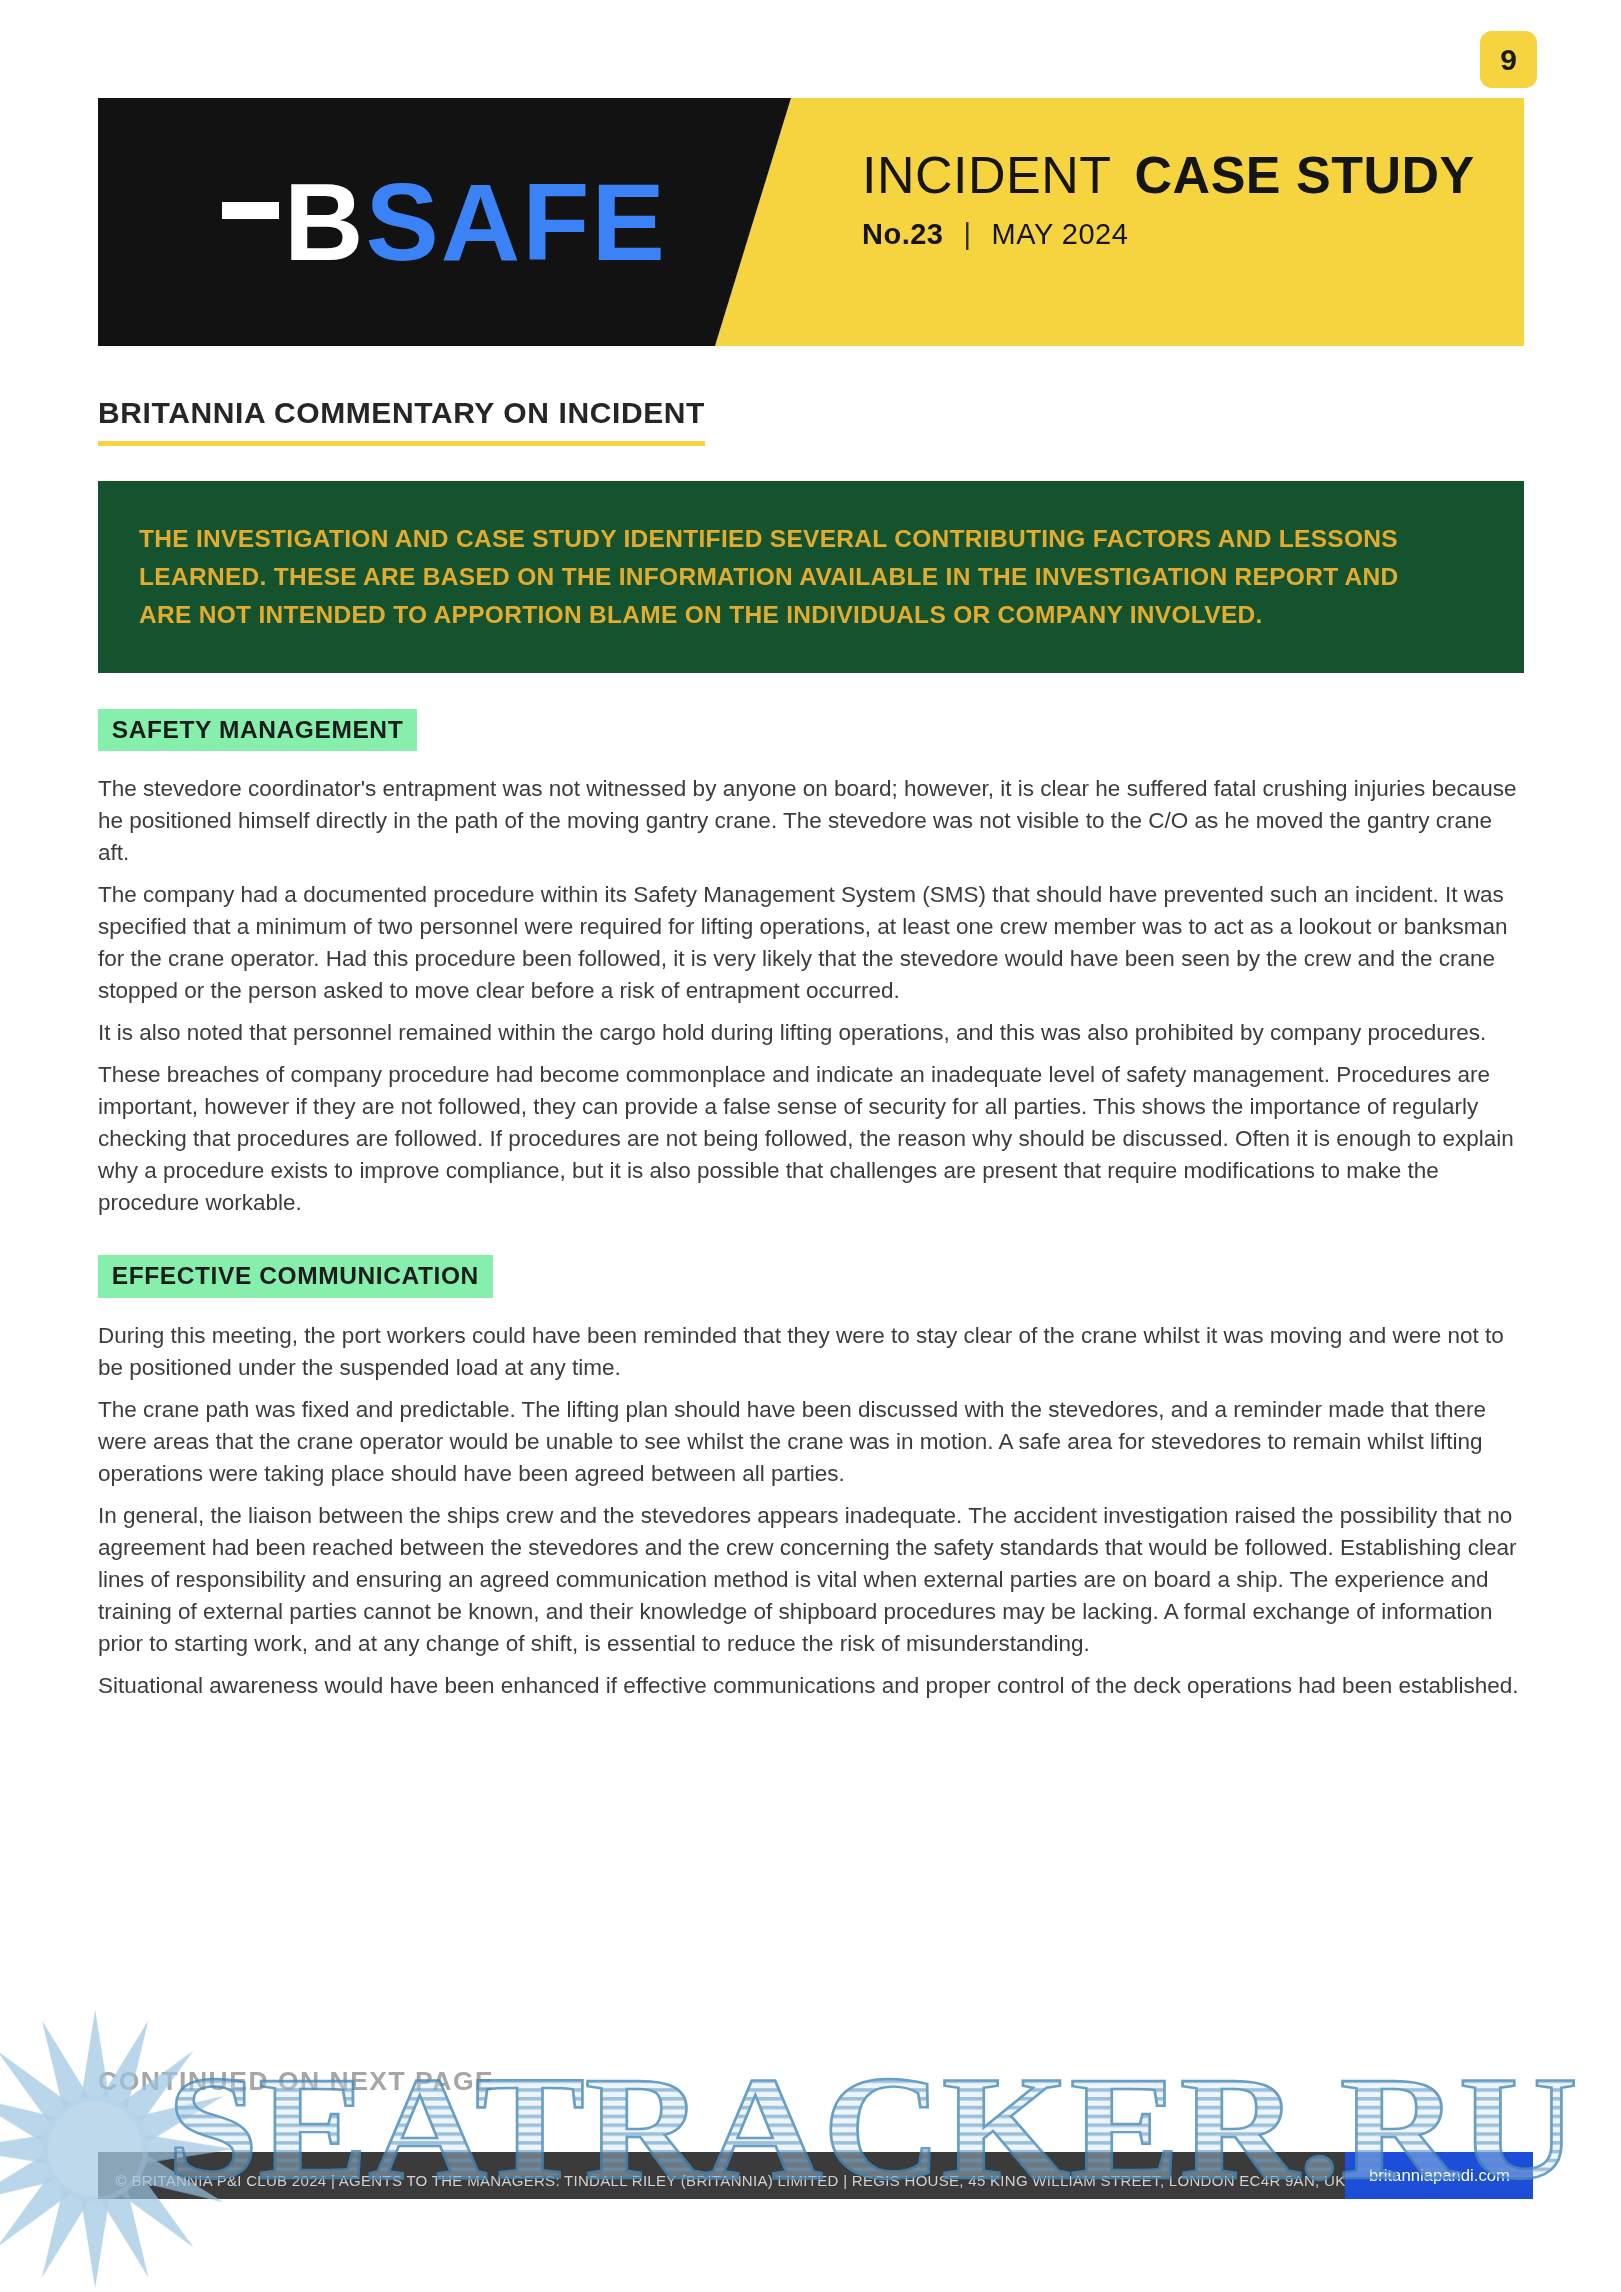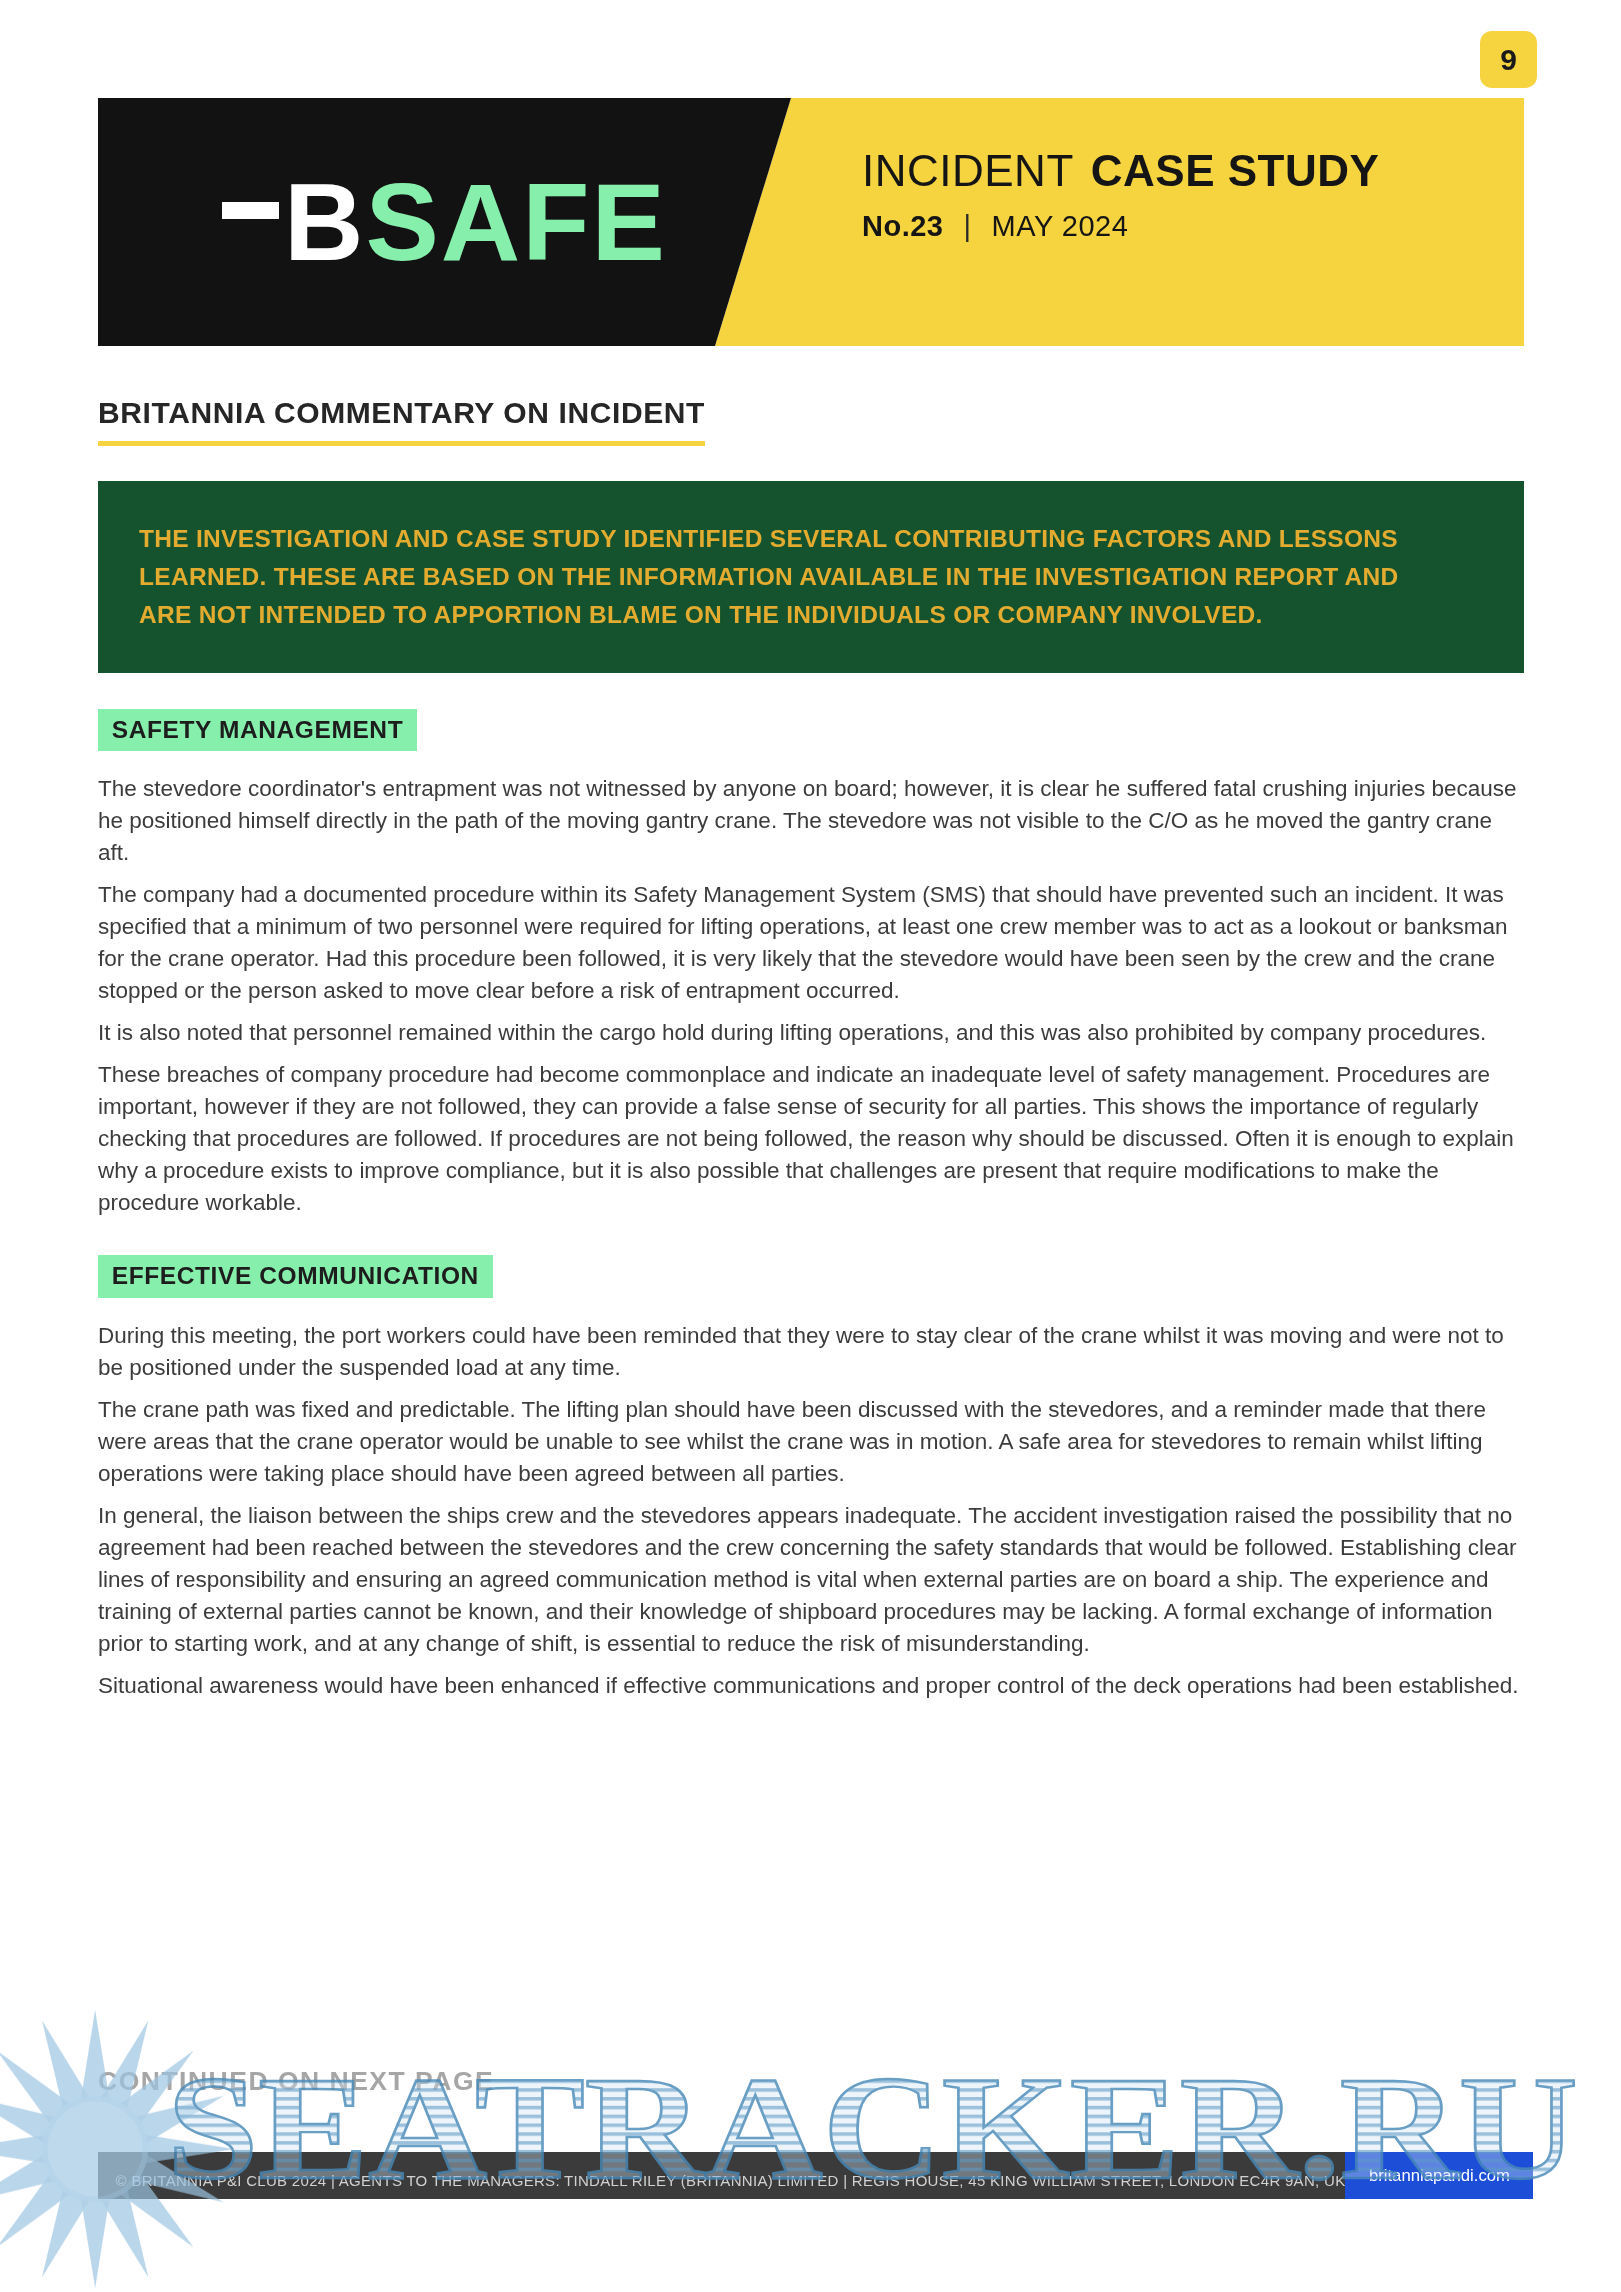--- a/index.html
+++ b/index.html
@@ -28,30 +28,30 @@
   .logo-block {
     position:absolute; left:0; top:0; bottom:0; width:693px;
     background:#121212;
     clip-path:polygon(0 0, 100% 0, calc(100% - 76px) 100%, 0 100%);
     display:flex; align-items:center; justify-content:center;
     z-index:2;
   }
   .logo-inner { white-space:nowrap; font-weight:800; font-size:110px; letter-spacing:2px; line-height:1; }
   .logo-dash { display:inline-block; width:57px; height:16.7px; background:#ffffff; vertical-align:41px; margin-right:4.9px; }
   .logo-b   { color:#ffffff; }
-  .logo-safe{ color:#86efac;margin-top:12px; }
+  .logo-safe{ color:#3b82f6;margin-top:12px; }
   .title-panel {
     position:absolute; left:617px; right:0; top:0; bottom:0;
     background:#f6d440;
     clip-path:polygon(76px 0, 100% 0, 100% 100%, 0 100%);
     padding:51px 0 0 147px;
     z-index:1;
     color:#151515;
   }
-  .incident-title { display:flex; gap:17px; font-size:44px; line-height:1; letter-spacing:0.5px;align-items:flex-end; }
+  .incident-title { display:flex; gap:23px; font-size:52px; line-height:1; letter-spacing:0.5px;align-items:flex-end; }
   .incident-title .light { font-weight:400; }
   .incident-title .bold  { font-weight:700; }
   .issue-meta { display:flex; gap:20px; align-items:flex-start; margin-top:17px; font-size:29px; letter-spacing:0.5px; }
   .issue-no { font-weight:700; }
   .meta-divider { font-weight:300; color:#2a2a2a; }
   .issue-date { font-weight:400; }
 
   
   .content { position:absolute; left:98px; right:97px; top:396px; }
 

